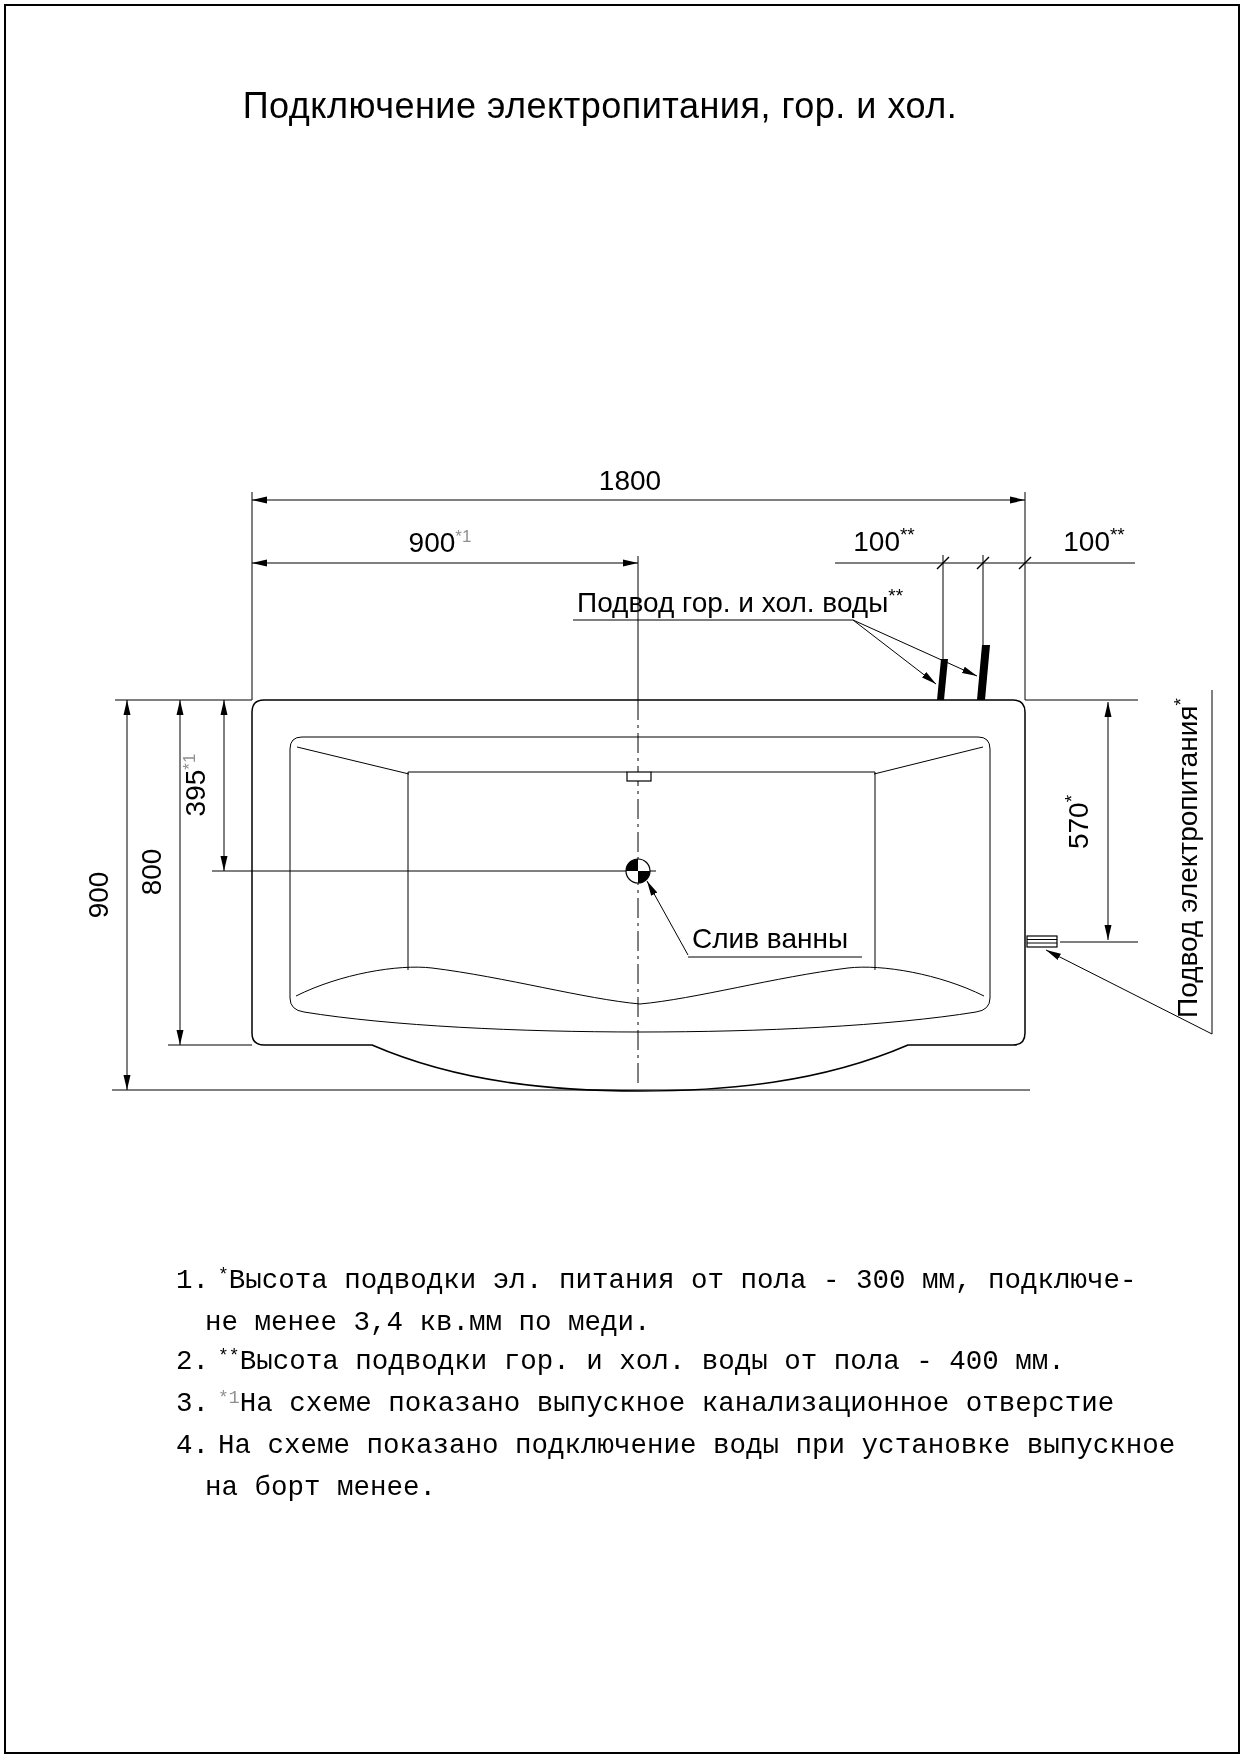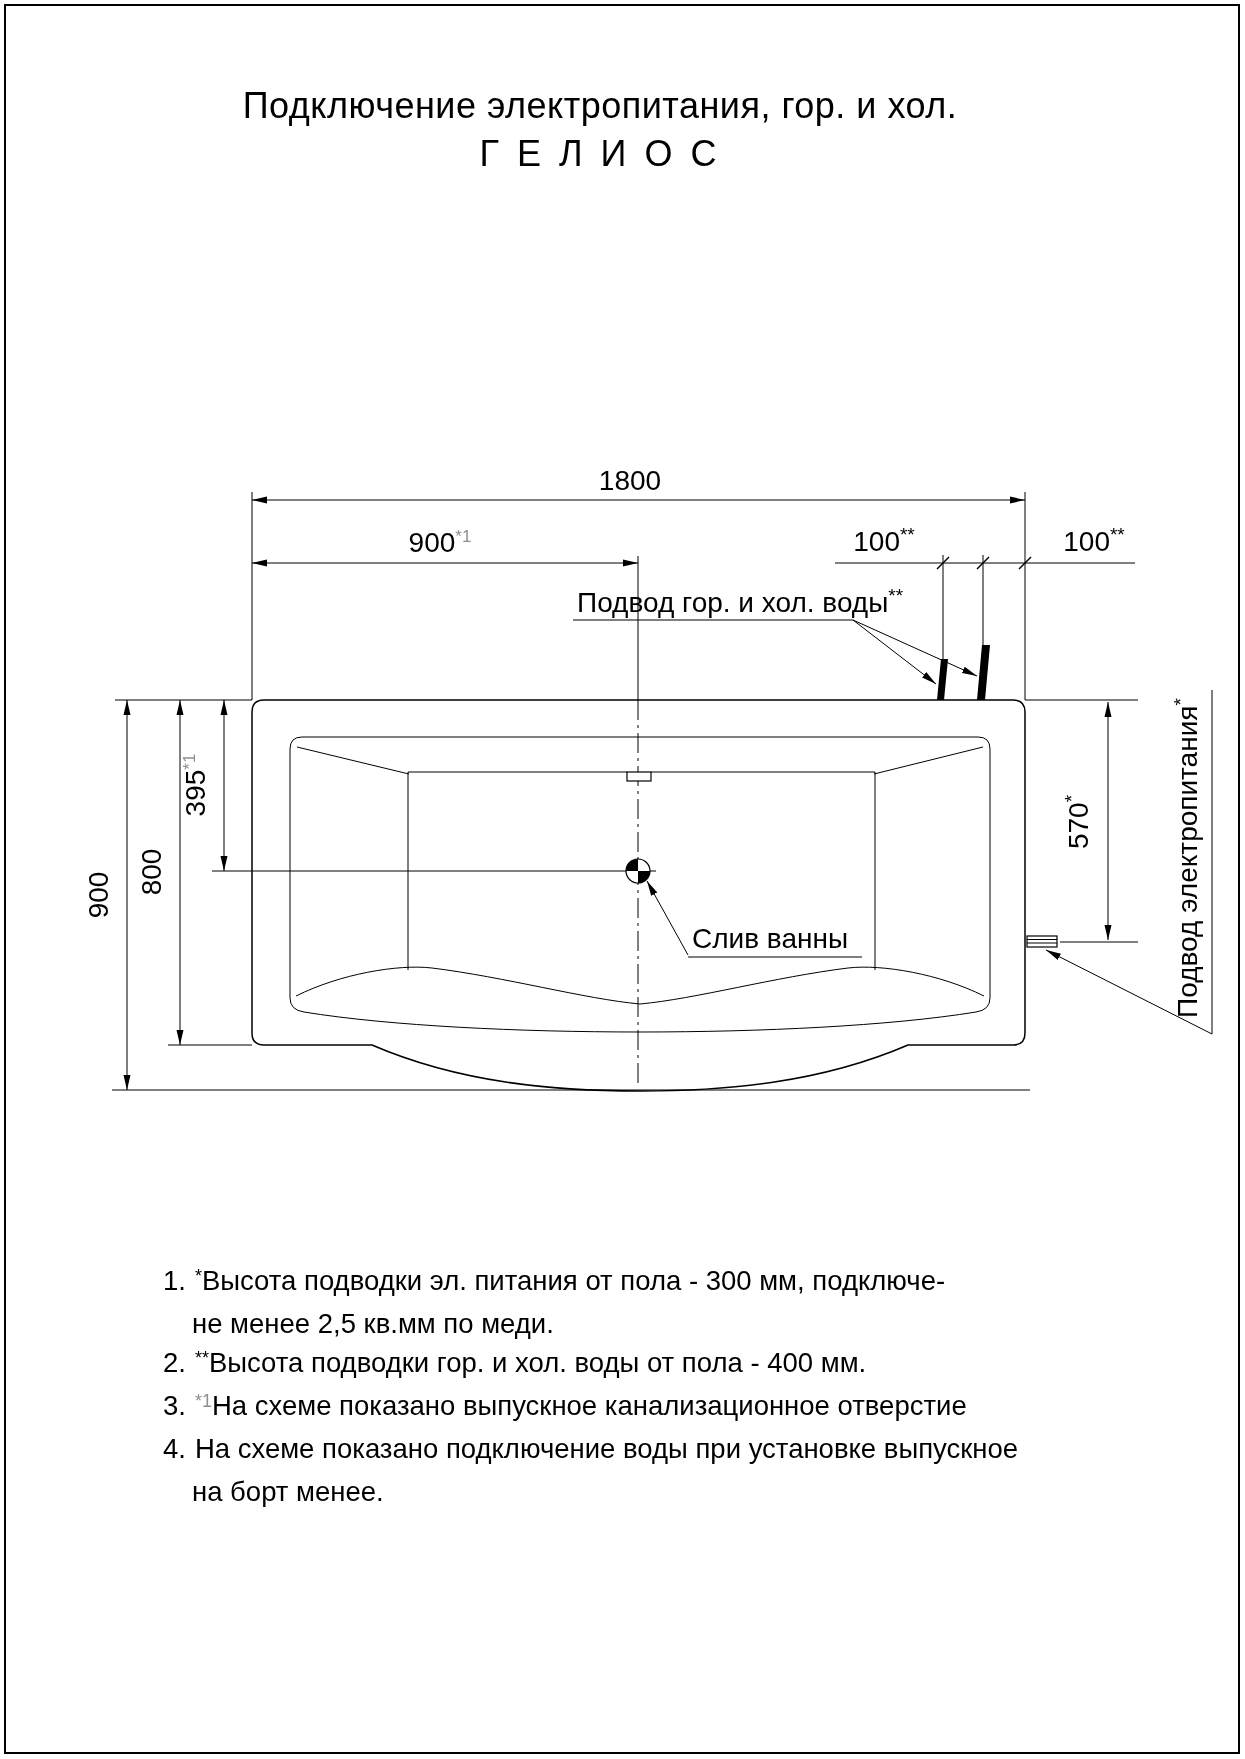--- a/index.html
+++ b/index.html
@@ -26,39 +26,39 @@
   }
   .title .t3{letter-spacing:4px;}
   svg{position:absolute;left:0;top:0;}
   svg text{font-family:"Liberation Sans", sans-serif;font-size:28px;fill:#000;}
   .ln{stroke:#000;stroke-width:1;fill:none;}
   .ln2{stroke:#000;stroke-width:1.5;fill:none;}
   .cl{stroke:#000;stroke-width:1;fill:none;stroke-dasharray:20 5 3 5;}
   .blk{fill:#000;stroke:none;}
   .wht{fill:#fff;stroke:#000;stroke-width:1.2;}
   .notes{
-    position:absolute;left:163px;top:1261px;width:900px;
+    position:absolute;left:176px;top:1261px;width:900px;
     font-size:27.5px;line-height:39px;
     white-space:nowrap;
+    font-family:Liberation Mono, monospace;
   }
   .note-line .num{margin-right:9px;}
   .note-line.cont{padding-left:29px;}
   .sup{font-size:18px;position:relative;top:-8px;}
   .sup-grey{color:#8f8f8f;}
   .sgrey{fill:#8f8f8f;}
 </style>
 </head>
 <body>
 
 <div class="page">
   <div class="page-border"></div>
 
   <div class="title">
     <div class="t1">Подключение электропитания, гор. и хол.</div>
-    <div class="t3">Г Е Л И О С</div>
   </div>
 
   <svg width="1245" height="1759" viewBox="0 0 1245 1759">
     <defs>
       <marker id="arrow" orient="auto-start-reverse" refX="15" refY="4.5" markerWidth="16" markerHeight="9" markerUnits="userSpaceOnUse">
         <path d="M15,4.5 L0,1 L0,8 Z" fill="#000"></path>
       </marker>
     </defs>
 
     <g>
@@ -168,19 +168,19 @@
       <line class="ln" x1="1212" y1="690" x2="1212" y2="1034"></line>
       <line class="ln" x1="1212" y1="1034" x2="1046" y2="950" marker-end="url(#arrow)"></line>
     </g>
     <text text-anchor="middle" transform="rotate(-90 1197 858)" x="1197" y="858">
       <tspan>Подвод электропитания</tspan><tspan dy="-10" font-size="19">*</tspan>
     </text>
   </svg>
 
   <div class="notes">
     <div class="note-line"><span class="num">1.</span><span class="sup">*</span><span>Высота подводки эл. питания от пола - 300 мм, подключе-</span></div>
-    <div class="note-line cont">не менее 2,5 кв.мм по меди.</div>
+    <div class="note-line cont">не менее 3,4 кв.мм по меди.</div>
     <div class="note-line"><span class="num">2.</span><span class="sup">**</span><span>Высота подводки гор. и хол. воды от пола - 400 мм.</span></div>
     <div class="note-line"><span class="num">3.</span><span class="sup sup-grey">*1</span><span>На схеме показано выпускное канализационное отверстие</span></div>
     <div class="note-line"><span class="num">4.</span><span class="sup"></span><span>На схеме показано подключение воды при установке выпускное</span></div>
     <div class="note-line cont">на борт менее.</div>
   </div>
 </div>
 
 </body></html>

